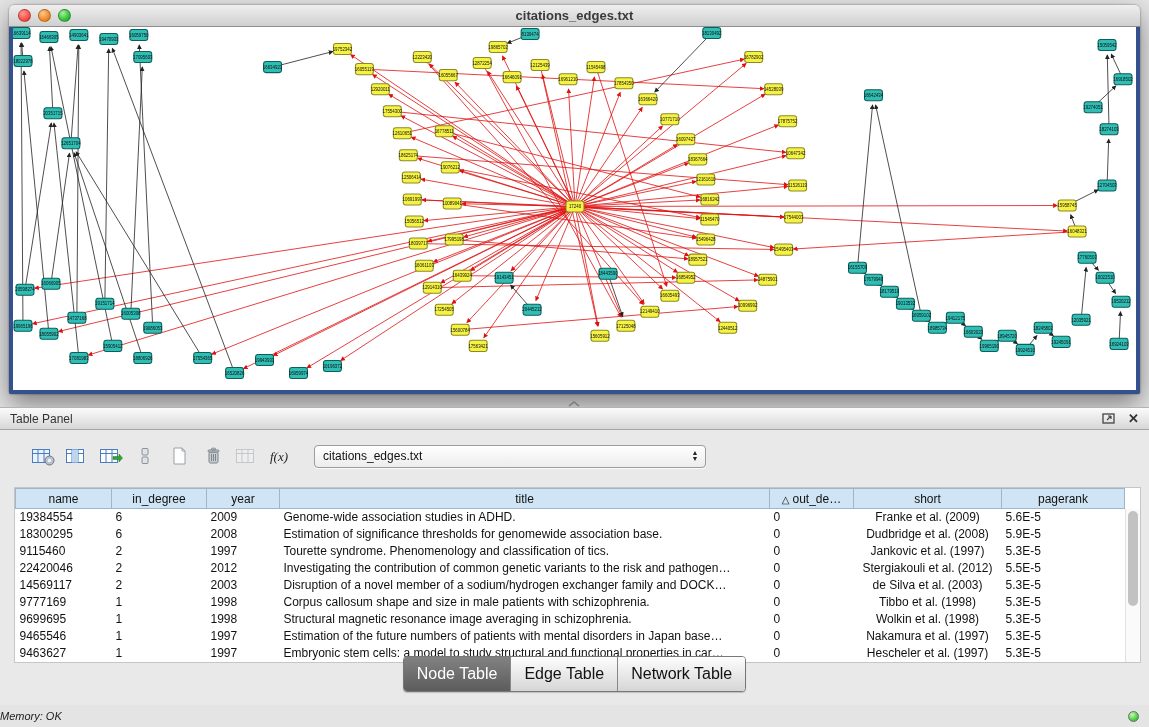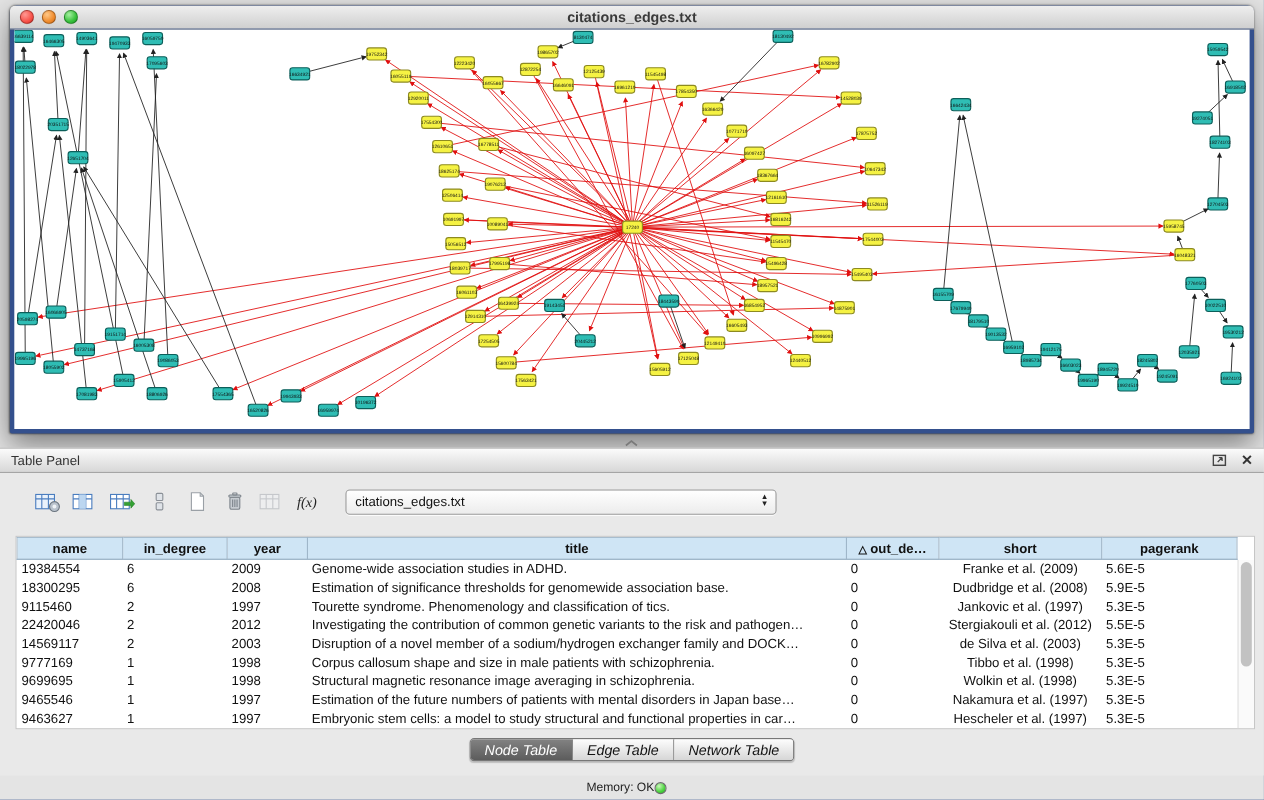--- a/index.html
+++ b/index.html
@@ -38,37 +38,37 @@
   .tool-btn.disabled{opacity:.55;}
   .combo{width:392px;height:23px;margin-left:14px;border:1px solid #9d9d9d;border-radius:4px;
     background:linear-gradient(#ffffff,#ececec);display:flex;align-items:center;box-shadow:0 1px 0 rgba(255,255,255,.8);}
   .combo-label{flex:1;font-size:12px;padding-left:8px;color:#111;}
   .combo-arrows{width:16px;display:flex;flex-direction:column;align-items:center;line-height:6px;font-size:7px;color:#222;padding-right:4px;}
 
   .table-wrap{position:absolute;left:14px;right:8px;top:57px;bottom:42px;background:#fff;border:1px solid #c6c6c6;overflow:hidden;}
   table{border-collapse:collapse;table-layout:fixed;width:calc(100% - 15px);}
   col.c0{width:96px;} col.c1{width:95px;} col.c2{width:73px;} col.c3{width:490px;}
   col.c4{width:84px;} col.c5{width:148px;}
-  th{background:#cfe5f5;border:1px solid #9fb6c9;font-size:12px;font-weight:bold;height:20px;color:#111;
+  th{background:#cfe5f5;border:1px solid #9fb6c9;font-size:12px;font-weight:normal;height:20px;color:#111;
     white-space:nowrap;overflow:hidden;text-align:center;}
   td{font-size:12px;height:17px;padding:0 4px;white-space:nowrap;overflow:hidden;color:#111;}
   td.c5{text-align:center;}
   .sort-glyph{font-size:10px;margin-right:3px;}
   .vscroll{position:absolute;right:0;top:21px;bottom:0;width:15px;background:#fafafa;border-left:1px solid #e0e0e0;}
   .vthumb{position:absolute;left:2px;right:2px;top:2px;height:95px;border-radius:6px;background:#c2c2c2;}
 
   .tabbar{position:absolute;left:0;right:0;bottom:13px;display:flex;justify-content:center;}
   .tabset{display:flex;border:1px solid #777;border-radius:4px;overflow:hidden;box-shadow:0 1px 1px rgba(0,0,0,.18);}
-  .tab{height:19px;display:flex;align-items:center;padding:0 13px;font-size:13px;
-    background:linear-gradient(#fdfdfd,#d6d6d6);color:#111;border-right:1px solid #888;font-style:italic;}
+  .tab{height:34px;display:flex;align-items:center;padding:0 13px;font-size:16px;
+    background:linear-gradient(#fdfdfd,#d6d6d6);color:#111;border-right:1px solid #888;}
   .tab:last-child{border-right:none;}
   .tab.selected{background:linear-gradient(#828282,#5c5c5c);color:#fff;}
 
   .statusbar{position:absolute;left:0;bottom:0;width:100%;height:22px;display:flex;align-items:center;
-    justify-content:center;padding-right:10px;gap:0;}
+    justify-content:space-between;padding-right:10px;gap:0;font-style:italic;}
   .status-label{font-size:11px;color:#222;}
   .status-dot{width:11px;height:11px;border-radius:50%;border:1px solid #6d6d6d;
     background:radial-gradient(circle at 35% 30%,#c9f7b8,#4ad33e 60%,#2ca32a);}
 </style>
 </head>
 <body>
 
 <div class="app">
 
   <div class="net-window">

